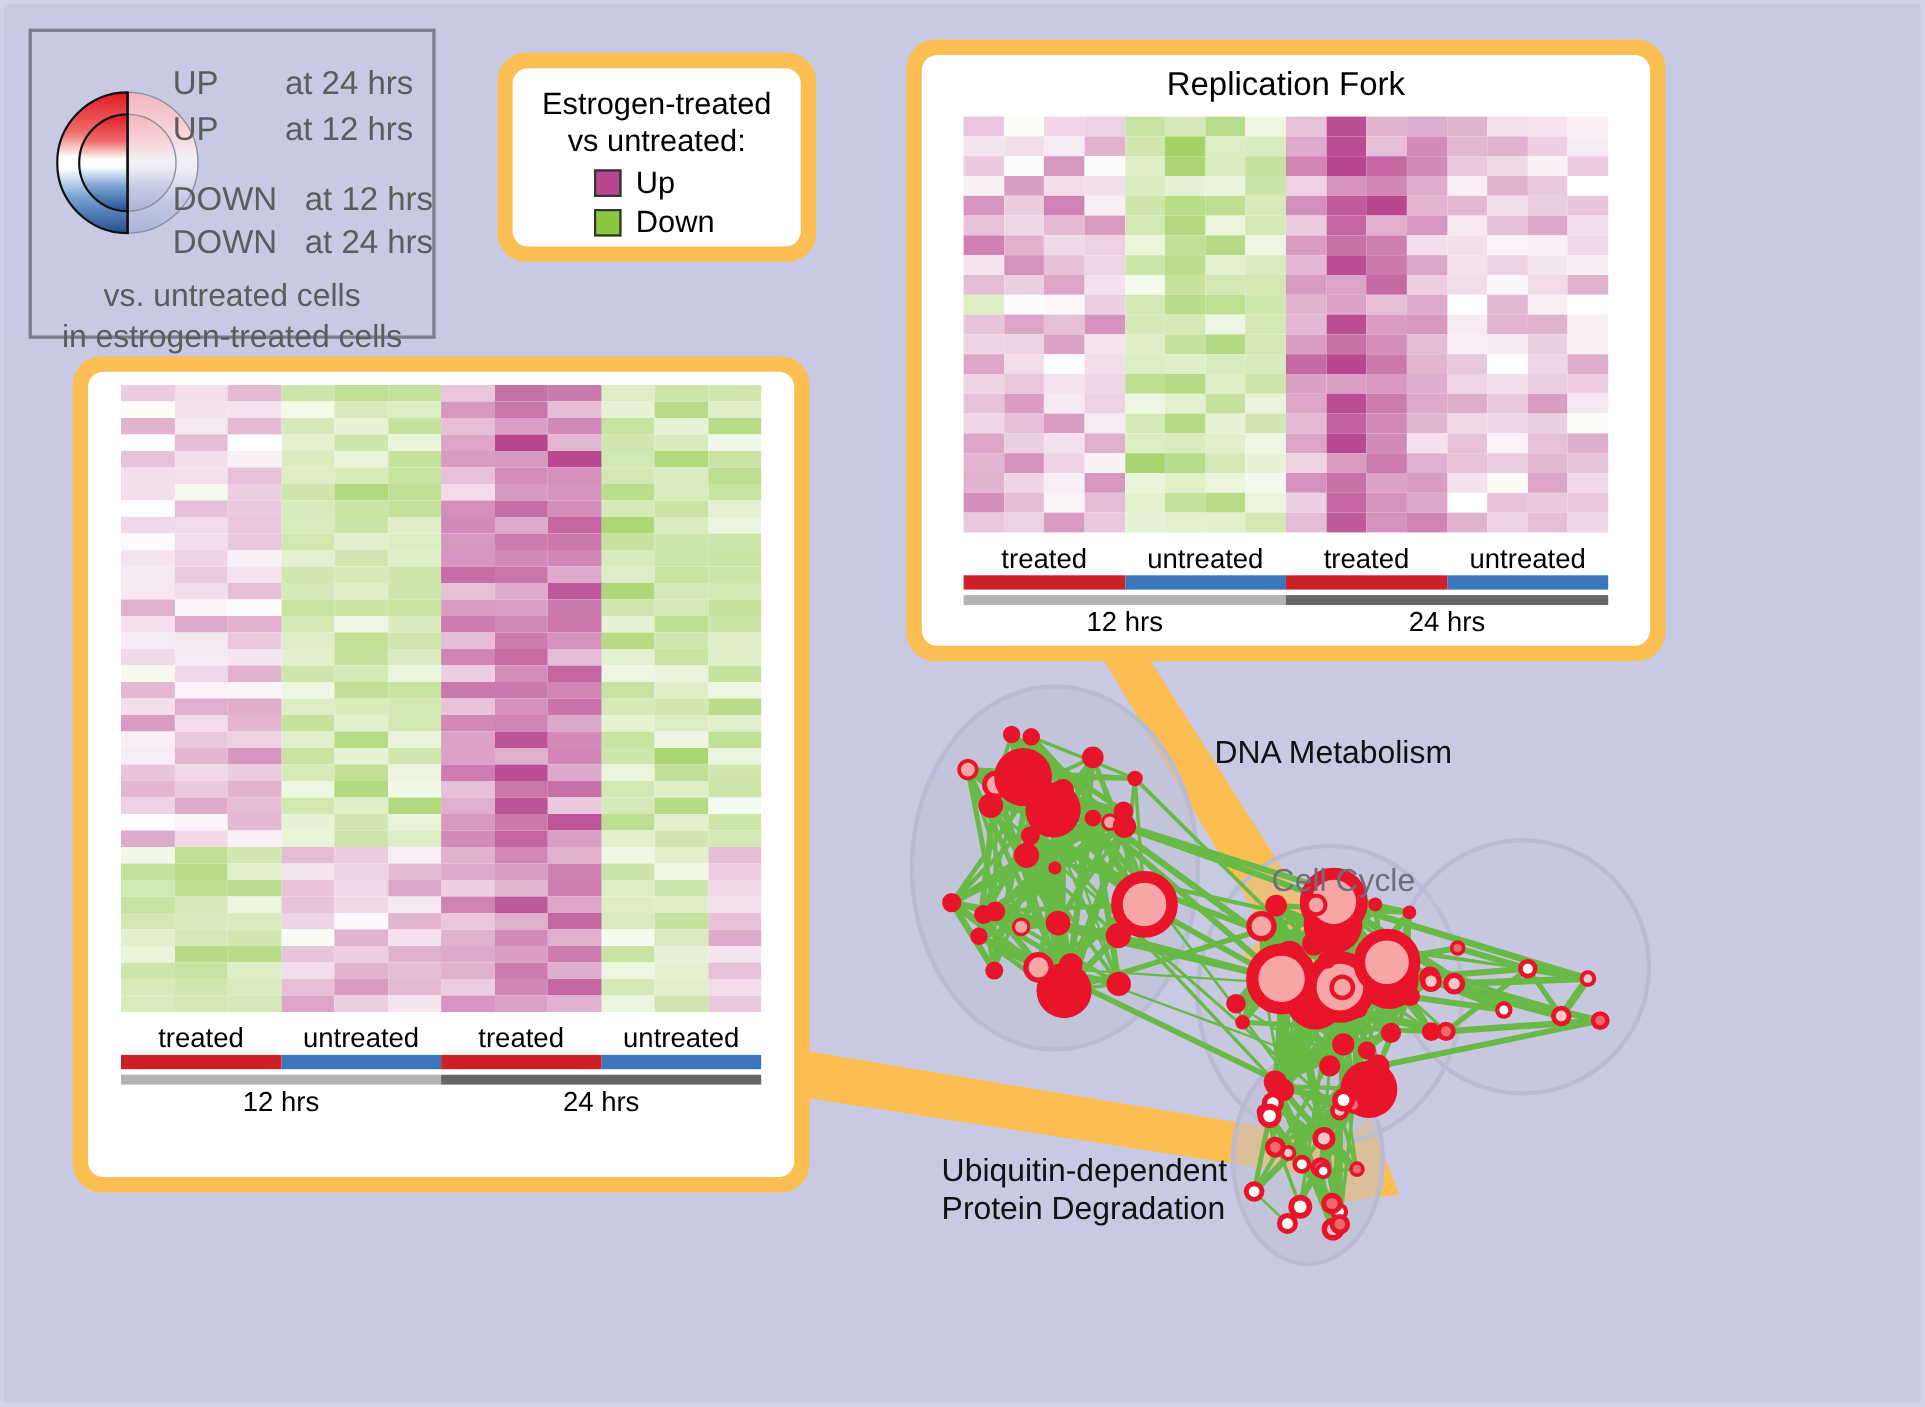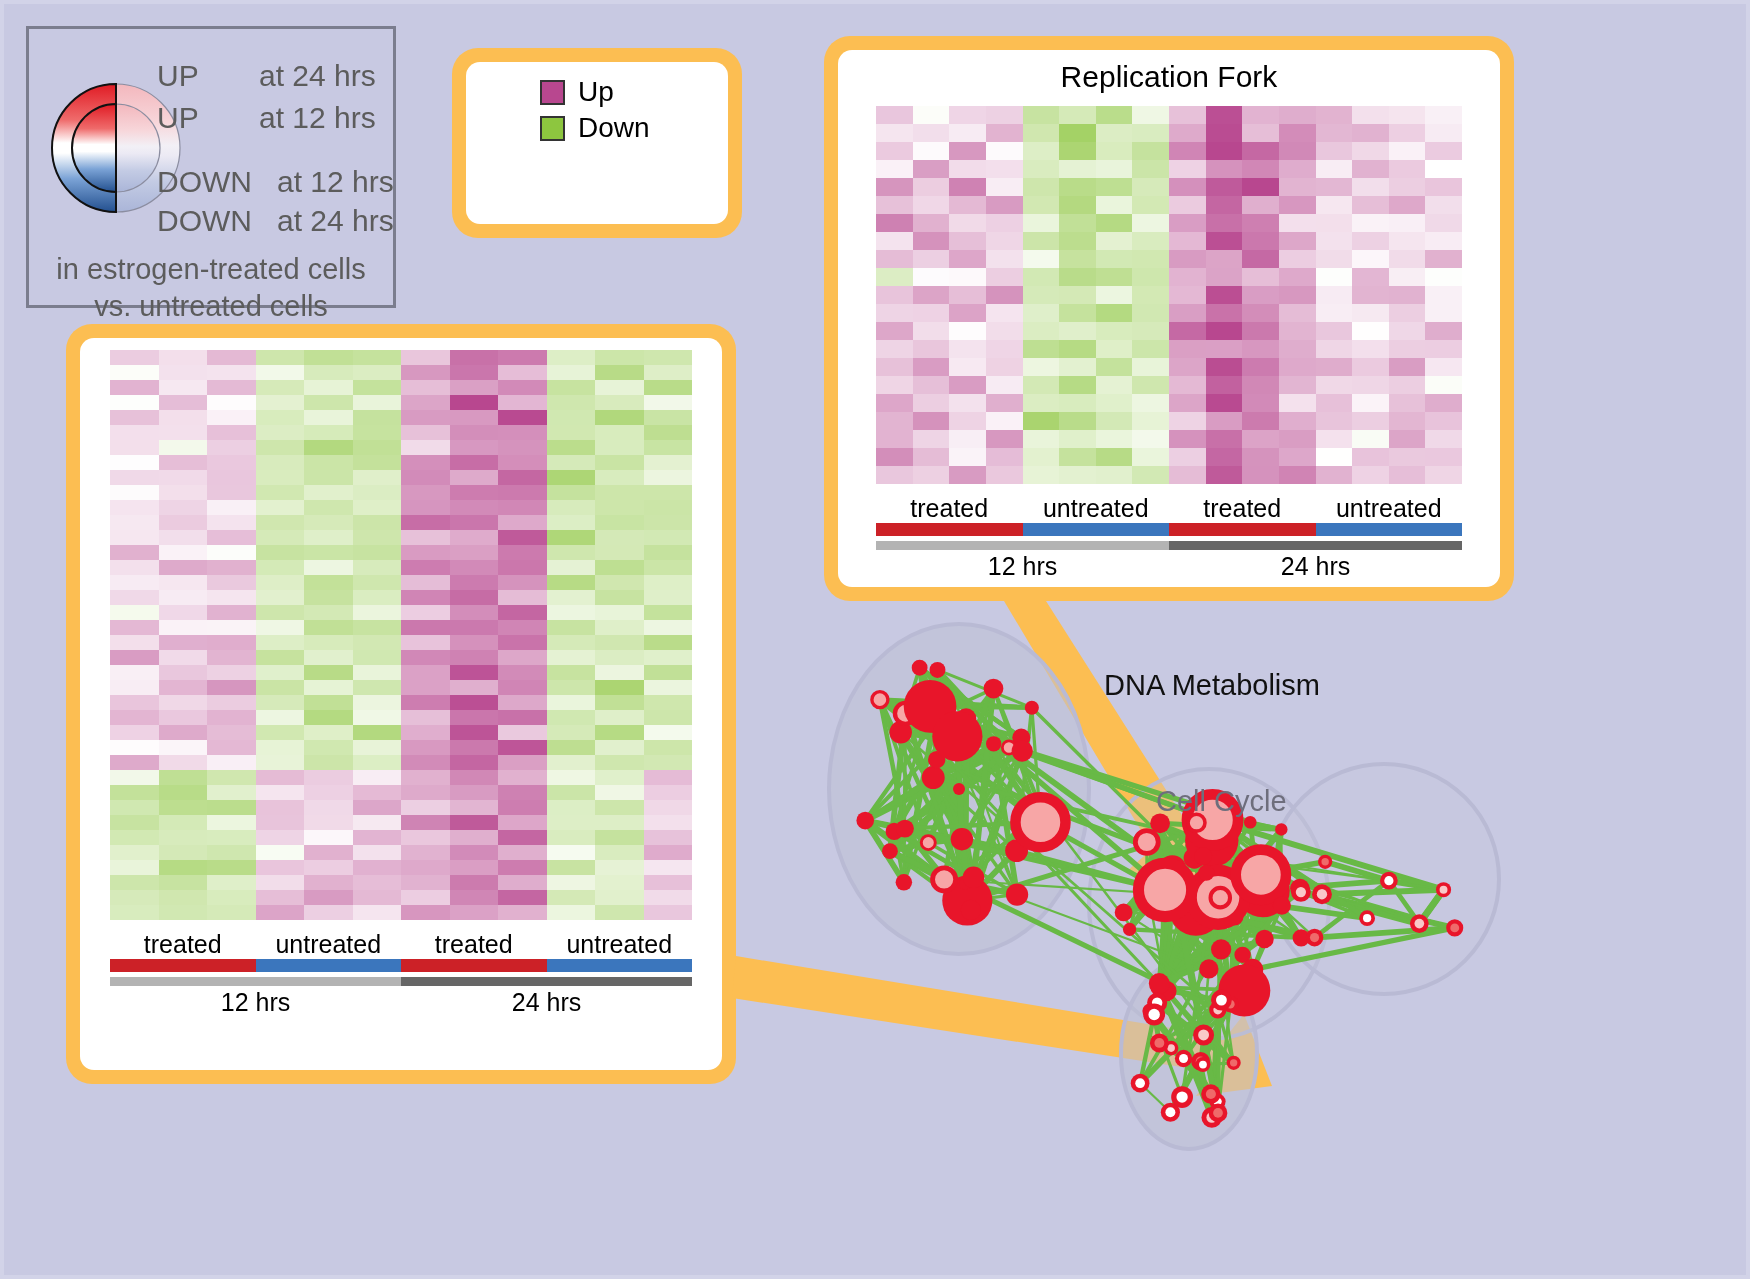--- a/index.html
+++ b/index.html
@@ -155,27 +155,31 @@
     <div class="legend-rowlabel" style="left:128px; top:72px;">UP</div>
     <div class="legend-time" style="left:230px; top:72px;">at 12 hrs</div>
 
     <div class="legend-rowlabel" style="left:128px; top:136px;">DOWN</div>
     <div class="legend-time" style="left:248px; top:136px;">at 12 hrs</div>
 
     <div class="legend-rowlabel" style="left:128px; top:175px;">DOWN</div>
     <div class="legend-time" style="left:248px; top:175px;">at 24 hrs</div>
 
     <div id="legend-caption">
+      <div>vs. untreated cells</div>
       <div>in estrogen-treated cells</div>
-      <div>vs. untreated cells</div>
     </div>
   </div>
 
   <div class="panel" id="key-panel">
     <div class="panel-inner">
+      <div id="key-title">
+        <div>Estrogen-treated</div>
+        <div>vs untreated:</div>
+      </div>
       <div class="key-row">
         <span class="key-swatch" id="sw-up" style="background: rgb(184, 71, 143);"></span>
         <span class="key-label">Up</span>
       </div>
       <div class="key-row">
         <span class="key-swatch" id="sw-down" style="background: rgb(141, 198, 63);"></span>
         <span class="key-label">Down</span>
       </div>
     </div>
   </div>
@@ -1571,14 +1575,16 @@
         <circle cx="356.12332279986424" cy="479.2294878573123" r="4.867132988141093" fill="#ffffff"></circle>
         <circle cx="375.3728237142305" cy="438.93896929496515" r="9.489409720001277" fill="#e8152a"></circle>
         <circle cx="375.3728237142305" cy="438.93896929496515" r="4.934493054400664" fill="#ef6a6a"></circle>
         <circle cx="399.5512300678146" cy="454.49643266002704" r="8.650161417375784" fill="#e8152a"></circle>
         <circle cx="399.5512300678146" cy="454.49643266002704" r="4.498083937035408" fill="#ffffff"></circle>
       </g>
     </svg>
 
   <div class="net-label" id="lbl-dna">DNA Metabolism</div>
   <div class="net-label" id="lbl-cc">Cell Cycle</div>
+  <div class="net-label" id="lbl-ub">Ubiquitin-dependent
+Protein Degradation</div>
 
 </div>
 
 </body></html>

